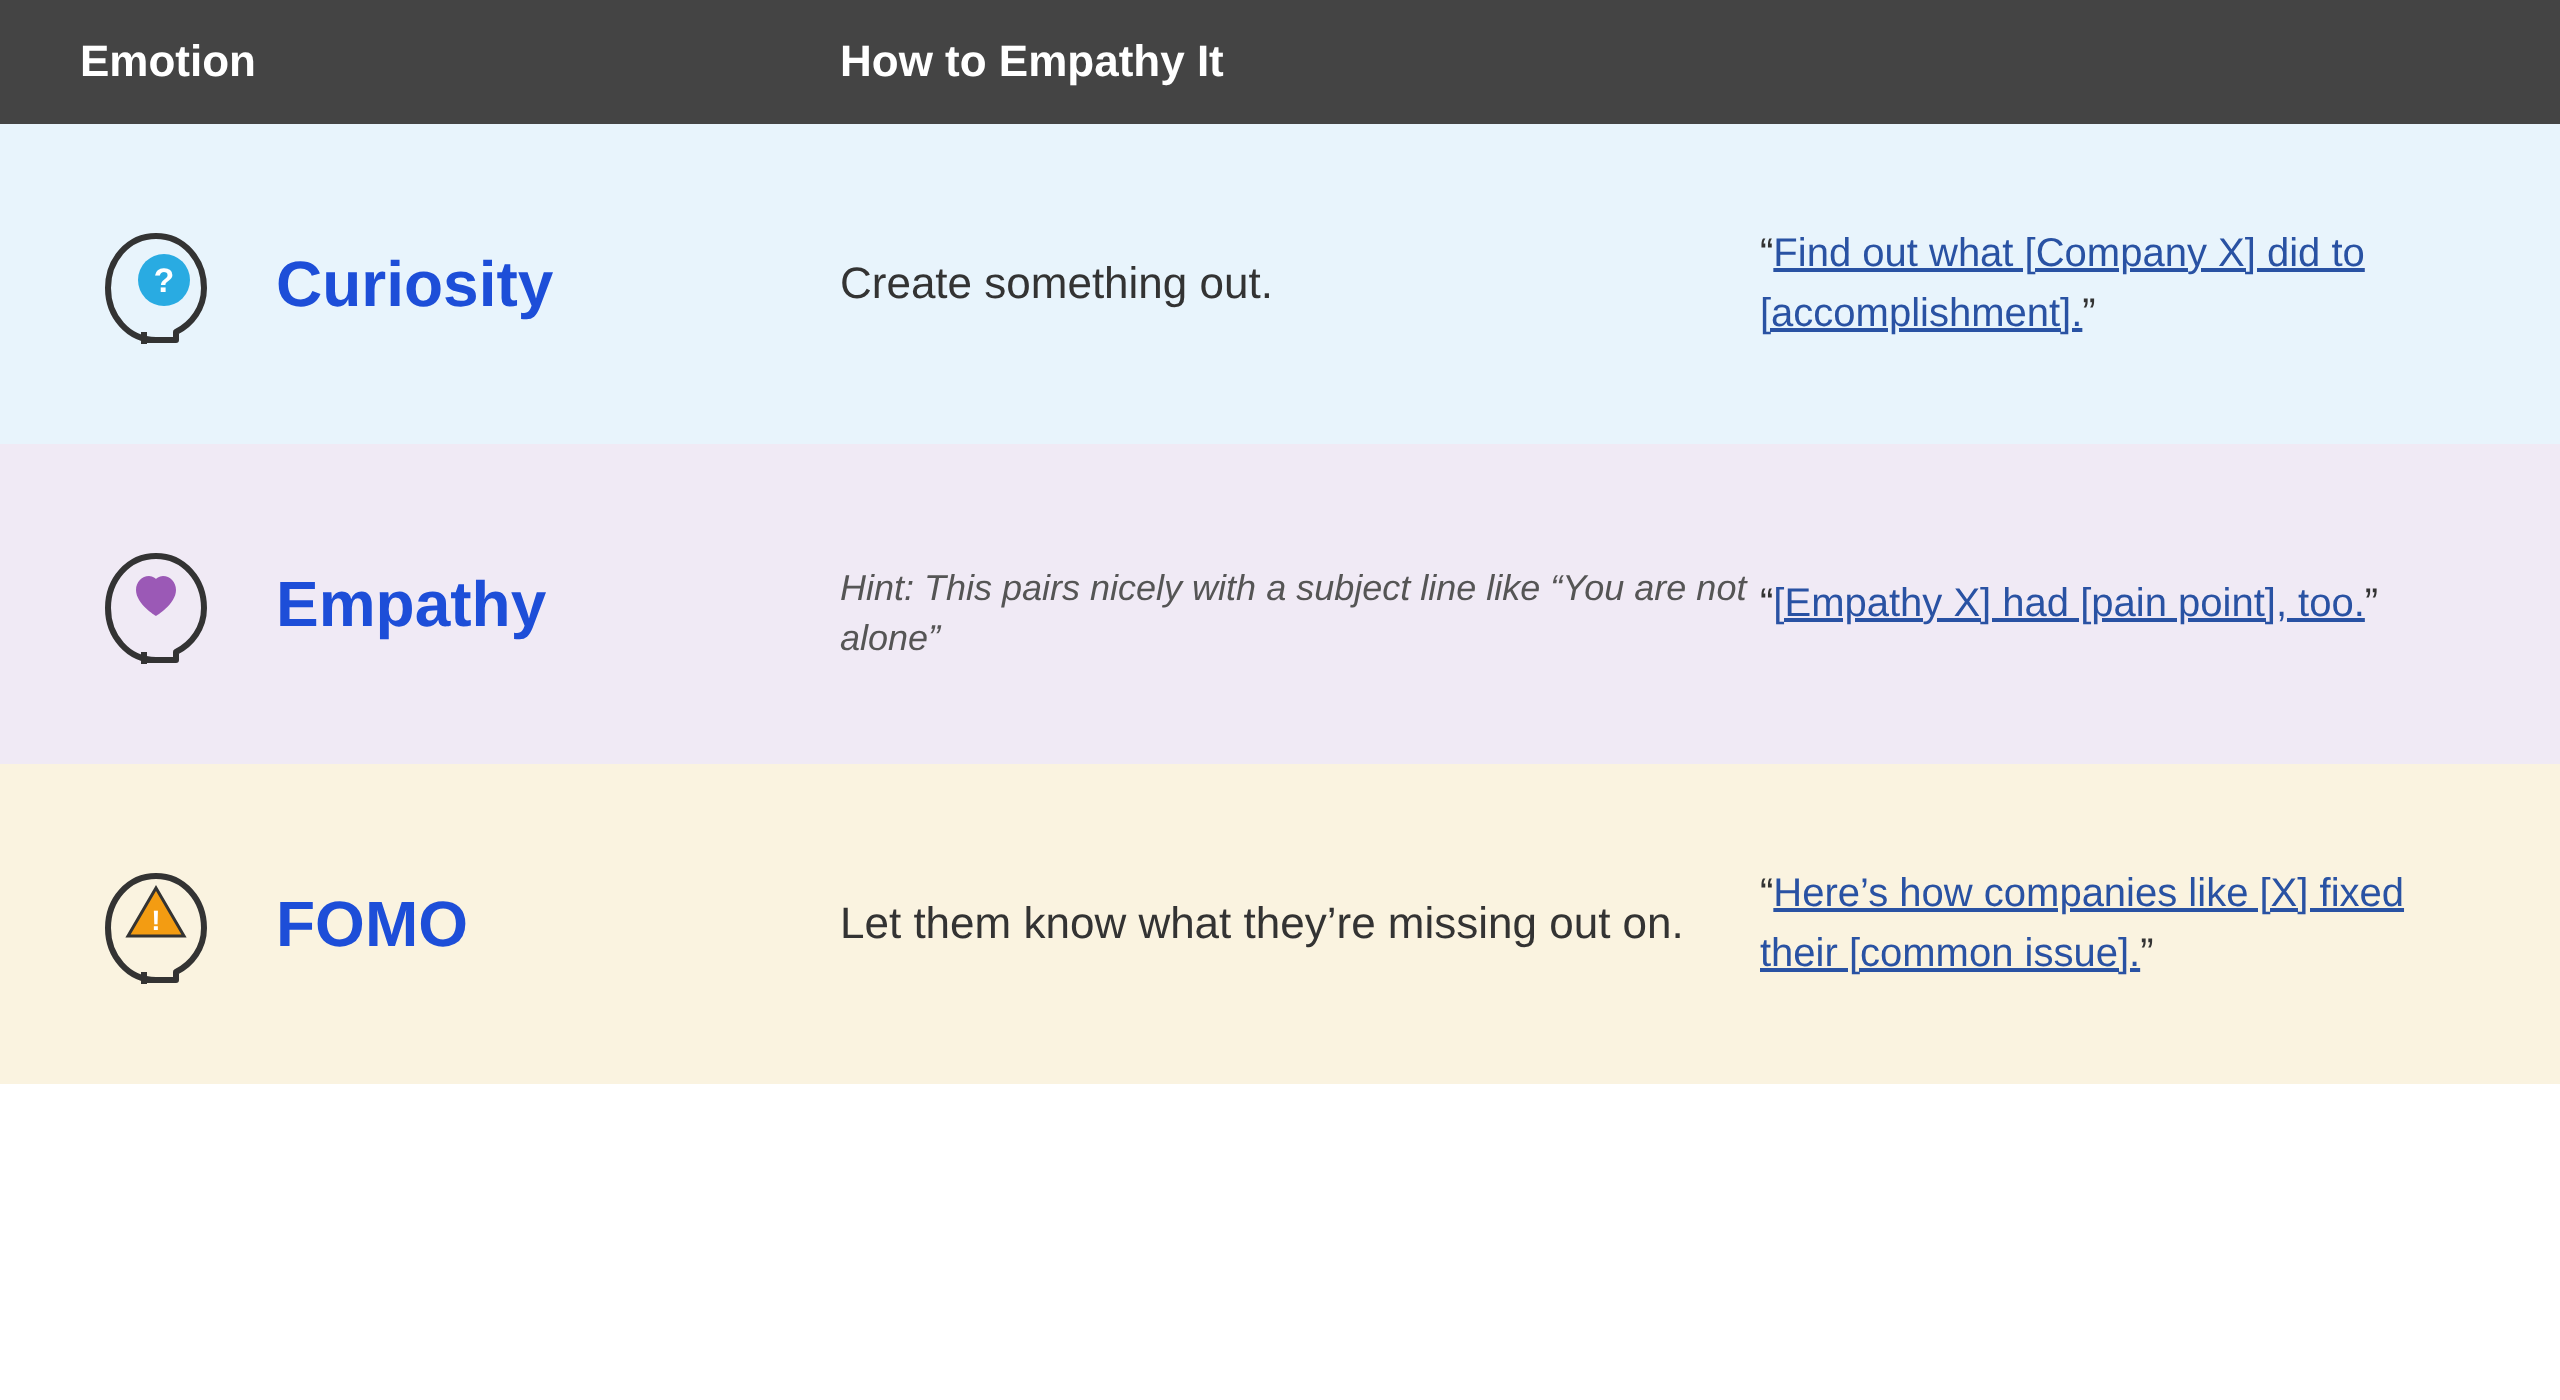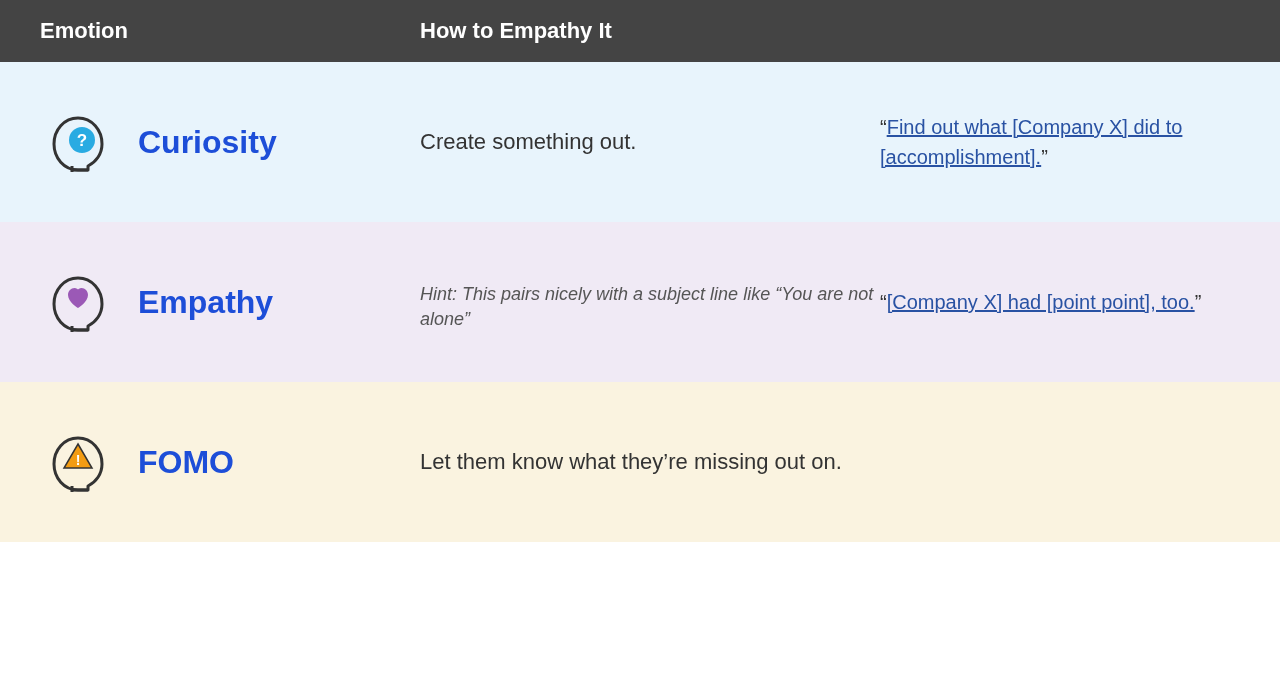--- a/index.html
+++ b/index.html
@@ -148,36 +148,39 @@
 
           <path d="M38 46 C38 46 28 40 28 33 C28 29 31 26 34.5 26 C36.5 26 38 27.5 38 27.5 C38 27.5 39.5 26 41.5 26 C45 26 48 29 48 33 C48 40 38 46 38 46Z" fill="#9b59b6"></path>
         </svg>
       </div>
       <span class="emotion-label">Empathy</span>
     </div>
     <div class="howto-cell">
       <div class="howto-hint">Hint: This pairs nicely with a subject line like “You are not alone”</div>
     </div>
     <div class="example-cell">
-      <span>“</span><a class="example-link">[Company X] had [point point], too.</a><span>”</span>
+      <span>“</span><a class="example-link">[Empathy X] had [pain point], too.</a><span>”</span>
     </div>
   </div>
 
   <div class="table-row row-fomo">
     <div class="emotion-cell">
       <div class="icon-wrapper">
         <svg class="head-icon" viewBox="0 0 80 80" xmlns="http://www.w3.org/2000/svg">
           <path d="M38 68 C24 68 14 56 14 42 C14 28 24 16 38 16 C52 16 62 28 62 42 C62 52 56 60 48 64 L48 68 Z" fill="none" stroke="#333" stroke-width="3" stroke-linejoin="round"></path>
           <line x1="48" y1="68" x2="32" y2="68" stroke="#333" stroke-width="3"></line>
           <line x1="32" y1="64" x2="32" y2="70" stroke="#333" stroke-width="3"></line>
 
           <polygon points="38,22 52,46 24,46" fill="#f39c12" stroke="#333" stroke-width="1.5"></polygon>
           <text x="38" y="43" text-anchor="middle" font-size="14" font-weight="900" fill="white">!</text>
         </svg>
       </div>
       <span class="emotion-label">FOMO</span>
     </div>
     <div class="howto-cell">
       <span>Let them know what they’re missing out on.</span>
     </div>
+    <div class="example-cell">
+      <span>“</span><a class="example-link">Here’s how companies like [X] fixed their [common issue].</a><span>”</span>
+    </div>
   </div>
 
 </div>
 
 </body></html>

